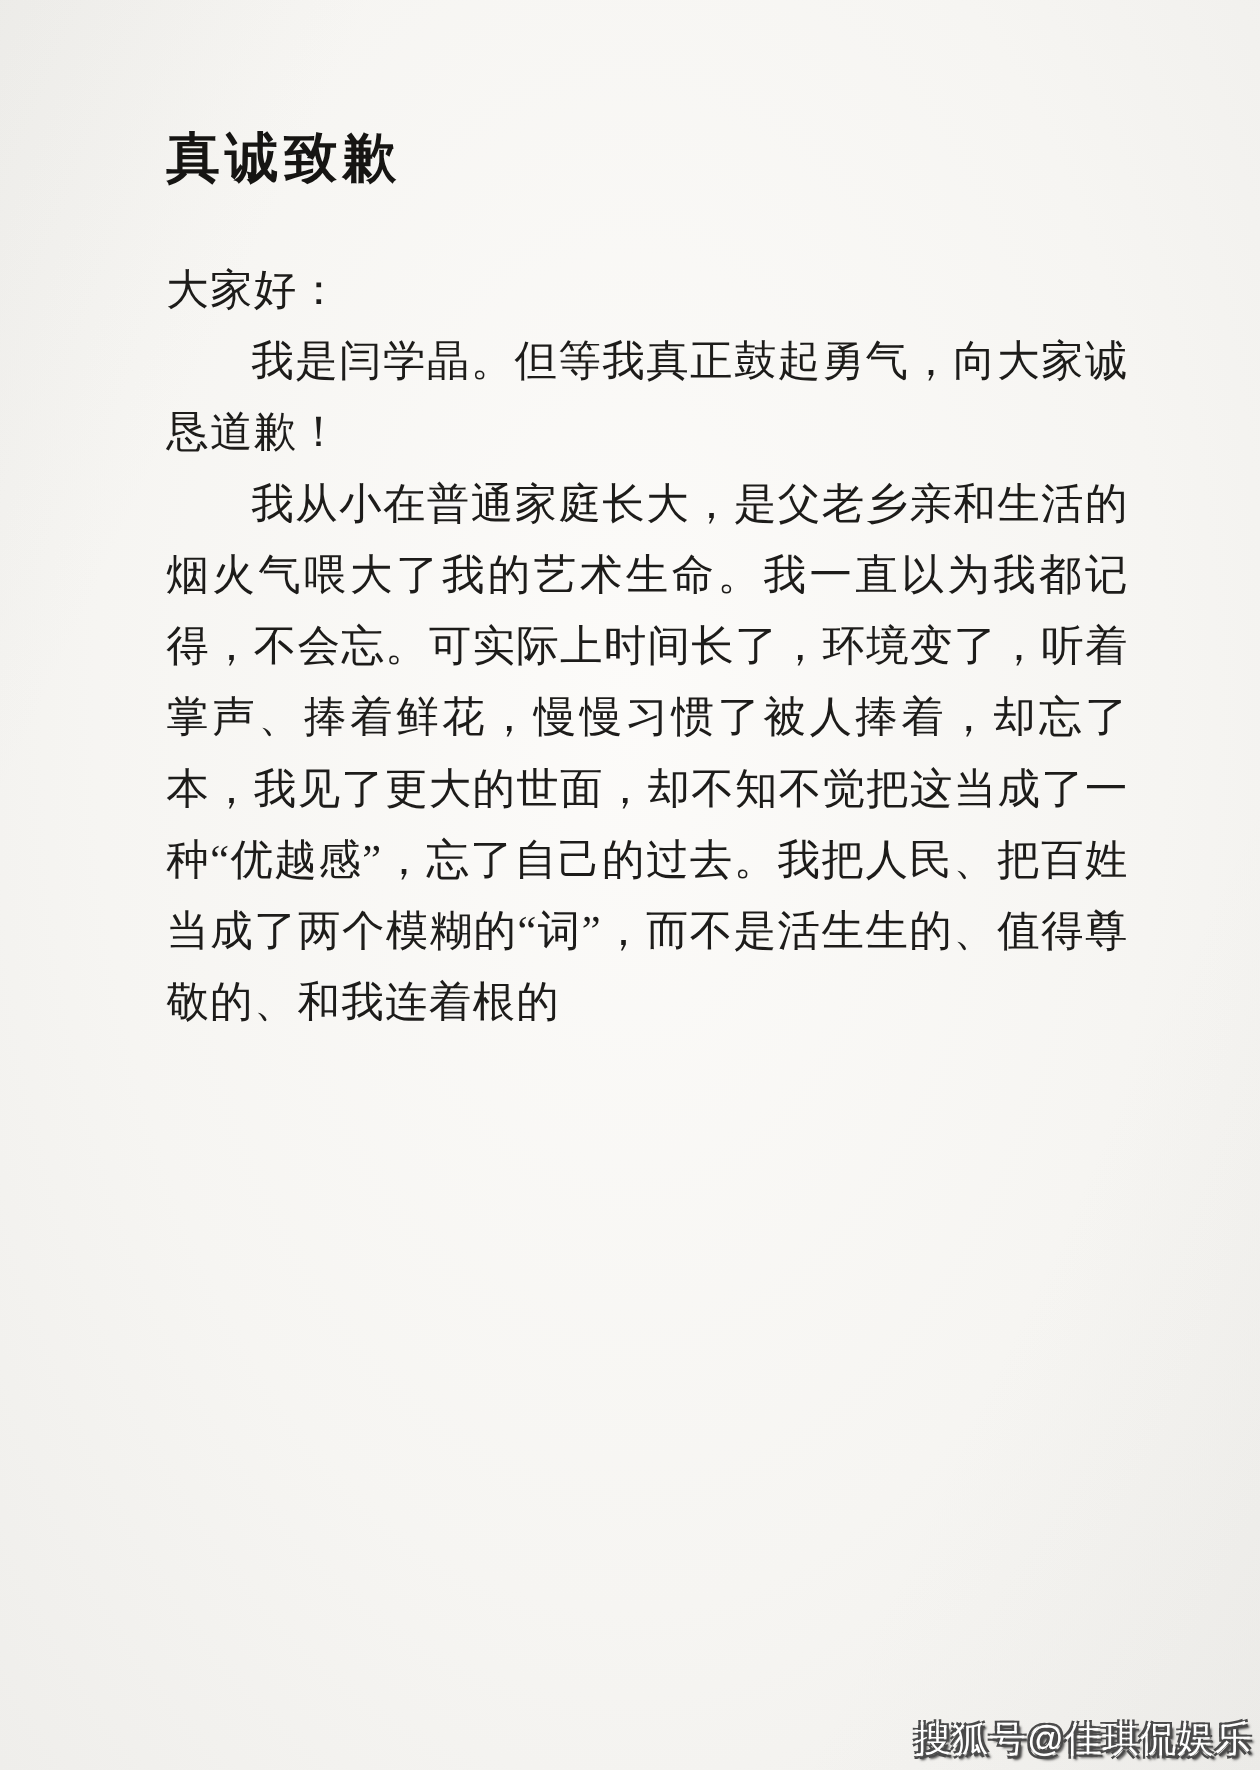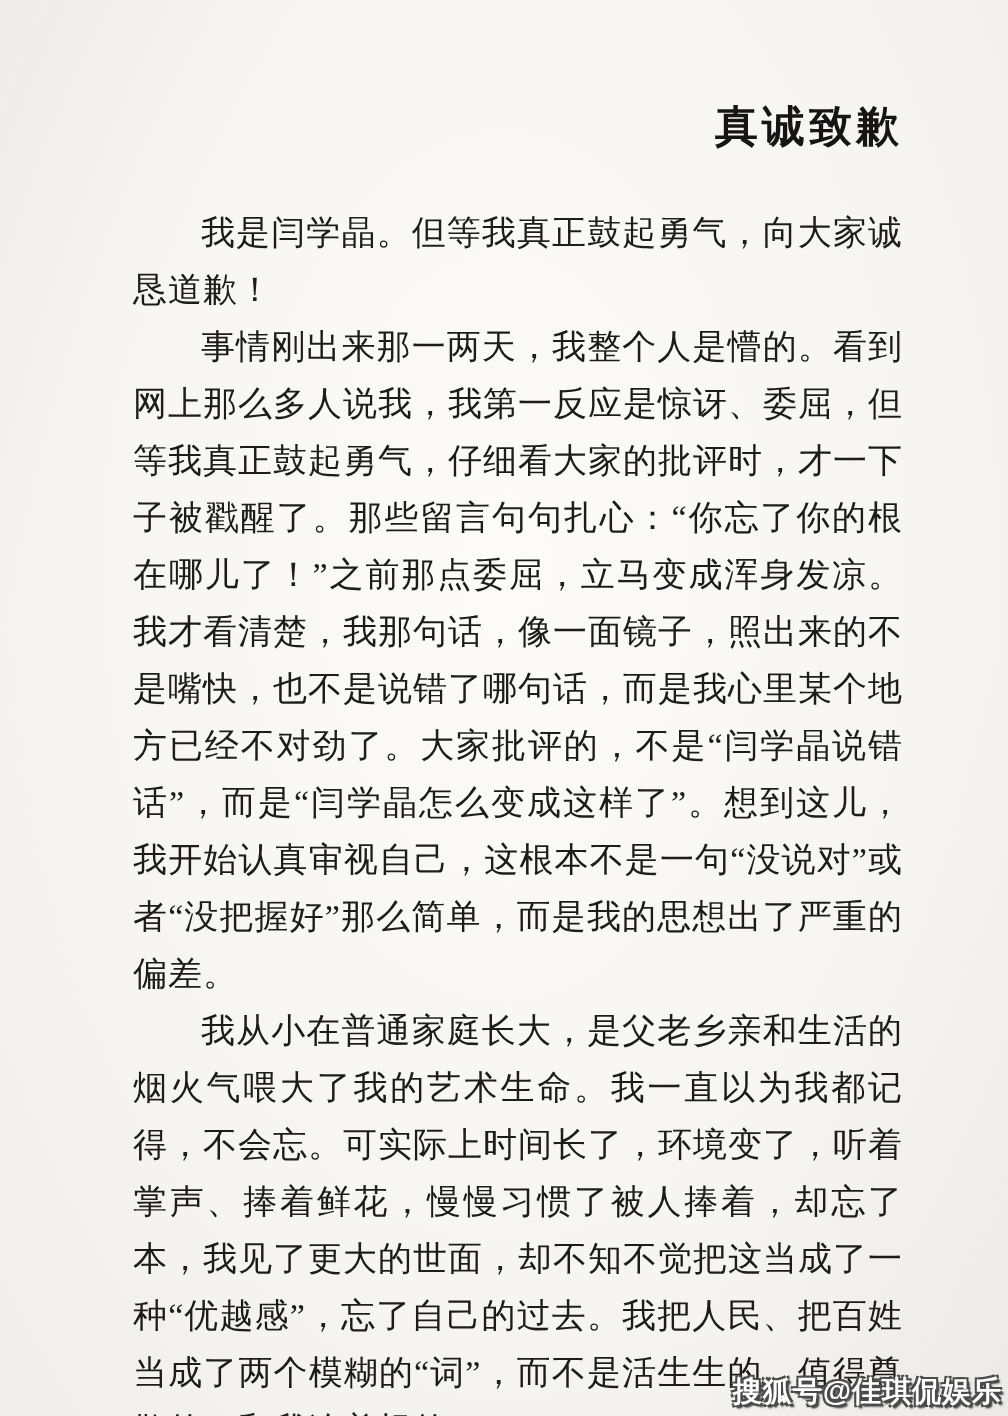--- a/index.html
+++ b/index.html
@@ -17,21 +17,21 @@
   }
   .document {
     position: absolute;
     left: 133px;
     top: 98px;
     width: 770px;
     color: #1d1c1a;
   }
   .doc-title {
     margin: 0 0 48px 0;
-    text-align: right;
+    text-align: left;
     font-size: 43px;
     font-weight: 700;
     letter-spacing: 4px;
     color: #161513;
   }
   .doc-body p {
     margin: 0;
     font-size: 34px;
     line-height: 57px;
     text-align: justify;
@@ -43,21 +43,21 @@
     text-indent: 2em;
   }
   .salutation {
     text-indent: 0;
   }
   .watermark {
     position: absolute;
     right: 6px;
     bottom: 4px;
     font-size: 29px;
-    font-weight: 700;
+    font-weight: 400;
     letter-spacing: 1px;
     color: #ffffff;
     white-space: nowrap;
     text-shadow:
       -2px -2px 0 #4a4a4a,
        2px -2px 0 #4a4a4a,
       -2px  2px 0 #4a4a4a,
        2px  2px 0 #4a4a4a,
        3px  3px 2px #2f2f2f;
     font-family: "Liberation Sans", "DejaVu Sans", sans-serif;
@@ -74,22 +74,22 @@
 </style>
 </head>
 <body>
 
 <div class="photo-shade"></div>
 
 <div class="document">
   <h1 class="doc-title">真诚致歉</h1>
 
   <div class="doc-body">
+    <p class="salutation">大家好：</p>
 
     <p class="indent">我是闫学晶。但等我真正鼓起勇气，向大家诚恳道歉！</p>
 
-    <p class="indent">事情刚出来那一两天，我整个人是懵的。看到网上那么多人说我，我第一反应是惊讶、委屈，但等我真正鼓起勇气，仔细看大家的批评时，才一下子被戳醒了。那些留言句句扎心：“你忘了你的根在哪儿了！”之前那点委屈，立马变成浑身发凉。我才看清楚，我那句话，像一面镜子，照出来的不是嘴快，也不是说错了哪句话，而是我心里某个地方已经不对劲了。大家批评的，不是“闫学晶说错话”，而是“闫学晶怎么变成这样了”。想到这儿，我开始认真审视自己，这根本不是一句“没说对”或者“没把握好”那么简单，而是我的思想出了严重的偏差。</p>
 
     <p class="indent">我从小在普通家庭长大，是父老乡亲和生活的烟火气喂大了我的艺术生命。我一直以为我都记得，不会忘。可实际上时间长了，环境变了，听着掌声、捧着鲜花，慢慢习惯了被人捧着，却忘了本，我见了更大的世面，却不知不觉把这当成了一种“优越感”，忘了自己的过去。我把人民、把百姓当成了两个模糊的“词”，而不是活生生的、值得尊敬的、和我连着根的</p>
   </div>
 </div>
 
 <div class="watermark">搜狐号@佳琪侃娱乐</div>
 
 </body></html>

